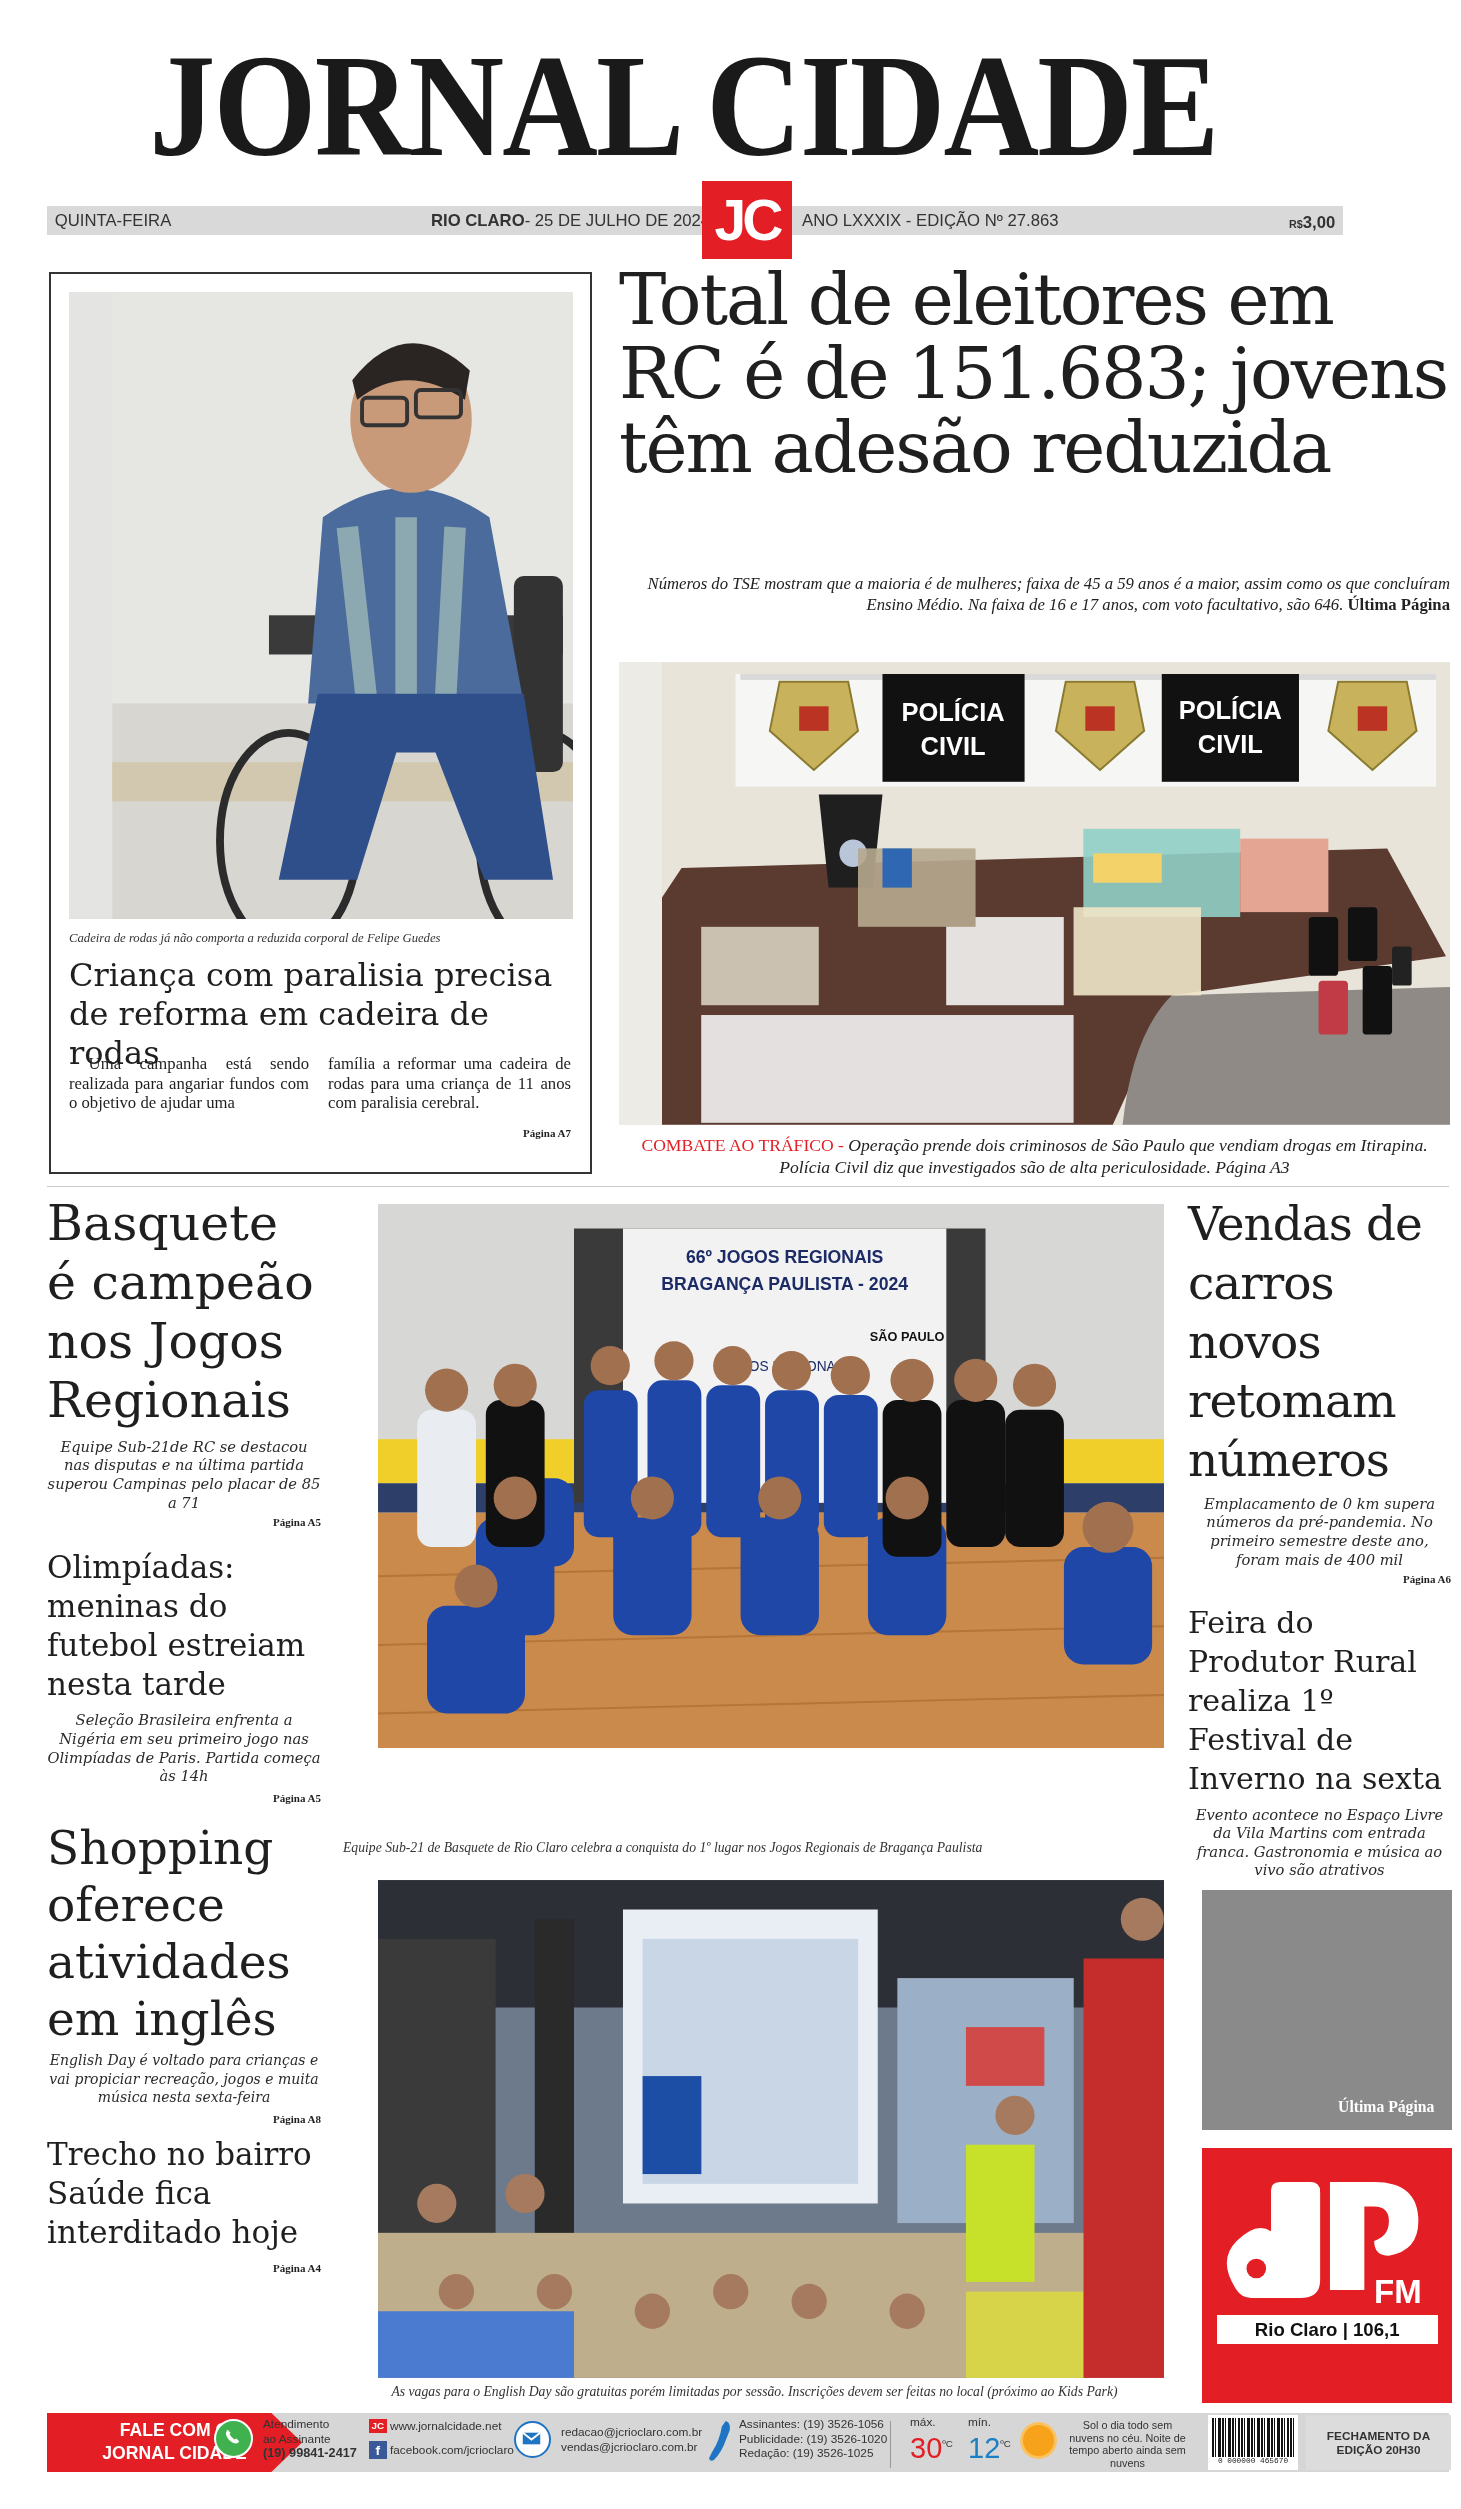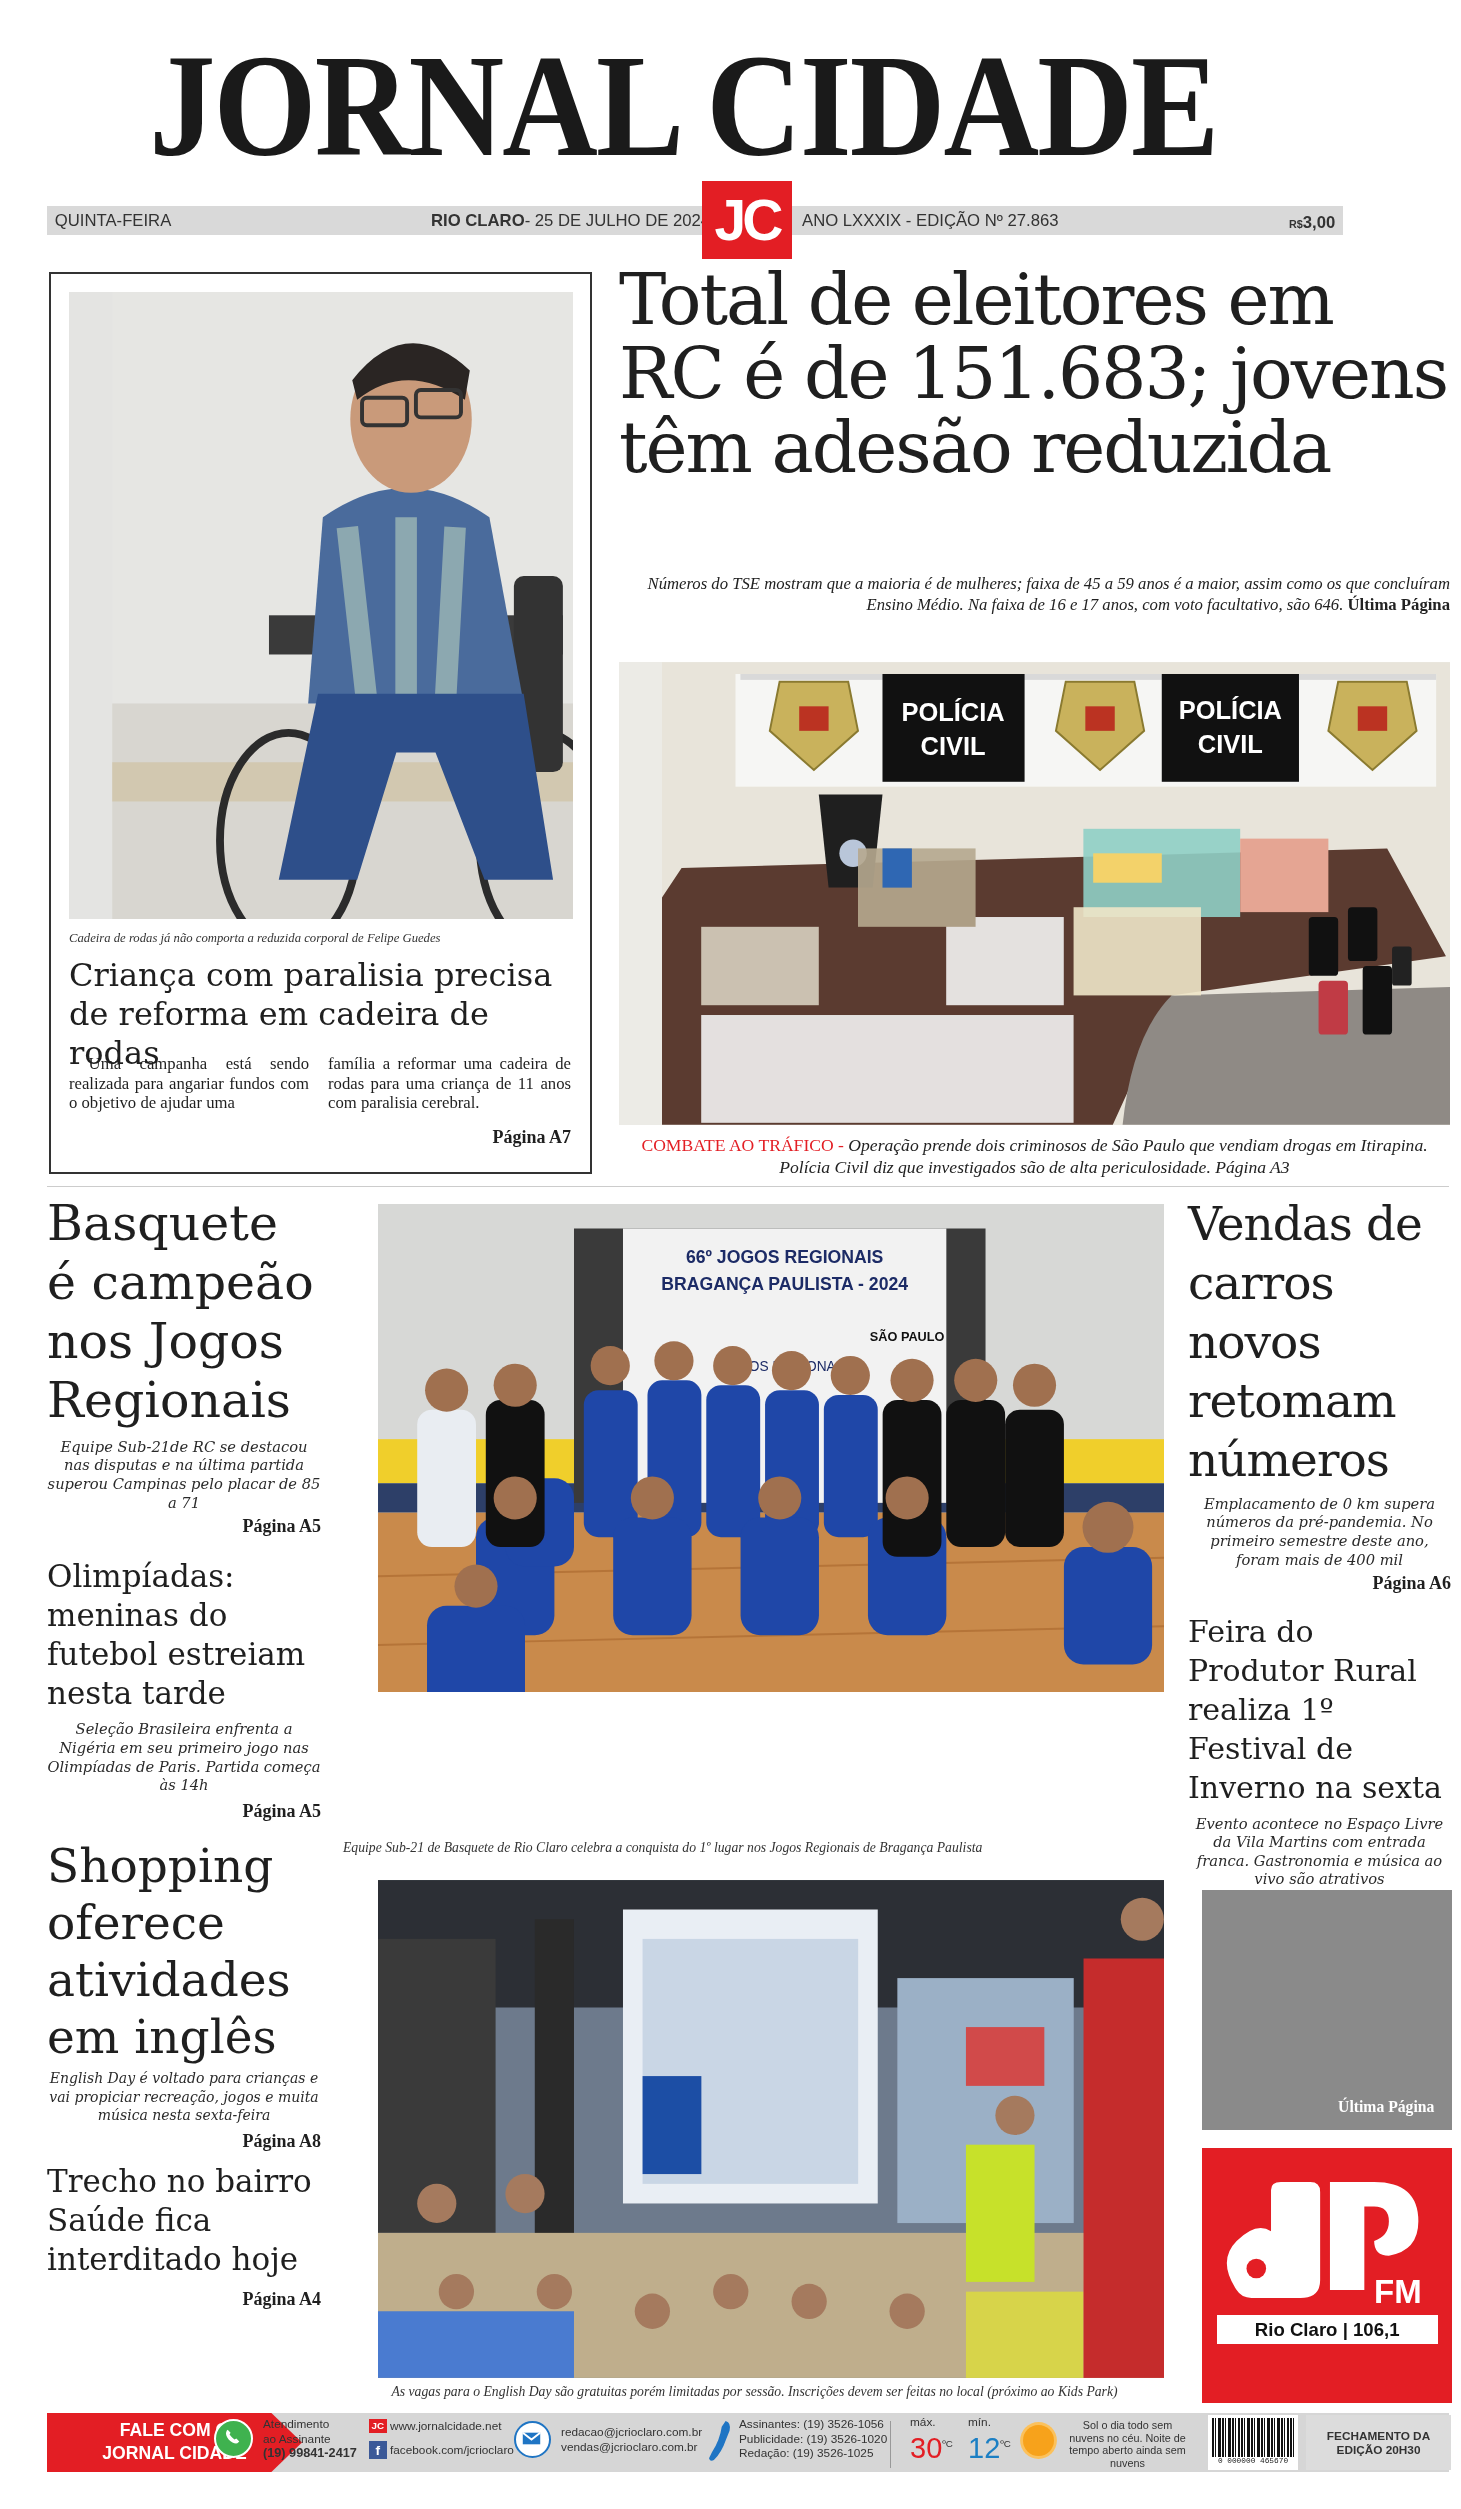--- a/index.html
+++ b/index.html
@@ -18,21 +18,21 @@
   .dateline { left: 47px; top: 206px; width: 1296px; height: 29px; background: #d9d9d9; }
   .dateline span { position: absolute; top: 0; line-height: 29px; font-family: "Liberation Sans", sans-serif; font-size: 16.7px; color: #333; }
   .jc-logo { left: 702px; top: 181px; width: 90px; height: 78px; background: #e31e24; color: #fff;
      font-family: "Liberation Sans", sans-serif; font-weight: bold; font-size: 57px; text-align: center; line-height: 78px; letter-spacing: -3.9px; }
 
   
   .photo { overflow: hidden; padding-left: 43px; }
   .framebox { border: 2px solid #333; }
 
   .caption-it { font-style: italic; font-family: "Liberation Serif", serif; }
-  .pg { font-family: "Liberation Serif", serif; font-weight: bold; font-size: 18px; text-align: right; }
+  .pg { font-family: "Liberation Serif", serif; font-weight: bold; font-size: 11px; text-align: right; }
   .headline { font-family: "DejaVu Serif", serif; color: #1f1f1f; }
   .deck { font-family: "DejaVu Serif", serif; font-style: italic; text-align: center; color: #2a2a2a; }
 
   
   .footer { left: 47px; top: 2413px; width: 1402px; height: 59px; background: #d6d6d6; }
   .fale { left: 47px; top: 2413px; width: 255px; height: 59px; background: #e31e24; color: #fff;
      font-family: "Liberation Sans", sans-serif; font-weight: bold; font-size: 17.6px; text-align: center; line-height: 23.5px; padding-top: 5.9px;
      clip-path: polygon(0 0, 88% 0, 100% 50%, 88% 100%, 0 100%); }
   .ft { font-family: "Liberation Sans", sans-serif; font-size: 11.8px; color: #333; line-height: 14.7px; }
   .round-icon { border-radius: 50%; }
@@ -146,21 +146,21 @@
   <div class="pg" style="margin-top:5.9px;">Página A5</div>
 
   <div class="headline" style="font-size:47px; line-height:57px; margin-top:15.7px;">Shopping oferece atividades em inglês</div>
   <div class="deck" style="font-size:14px; line-height:18.6px; margin-top:3.9px;">English Day é voltado para crianças e vai propiciar recreação, jogos e muita música nesta sexta-feira</div>
   <div class="pg" style="margin-top:5.9px;">Página A8</div>
 
   <div class="headline" style="font-size:31px; line-height:39px; margin-top:9.8px;">Trecho no bairro Saúde fica interditado hoje</div>
   <div class="pg" style="margin-top:9.8px;">Página A4</div>
 </div>
 
-<div class="abs photo" style="left:335px; top:1204px; width:829px; height:488px;">
+<div class="abs photo" style="left:335px; top:1204px; width:829px; height:544px;">
   <svg width="829" height="632" viewBox="0 0 846 645">
     <rect width="846" height="645" fill="#d7d8d6"></rect>
     <rect x="0" y="240" width="846" height="45" fill="#f0cf2b"></rect>
     <rect x="0" y="285" width="846" height="30" fill="#2d3f68"></rect>
     <rect x="0" y="315" width="846" height="330" fill="#c98a4b"></rect>
     <g stroke="#b57438" stroke-width="2">
         <line x1="0" y1="380" x2="846" y2="360"></line>
         <line x1="0" y1="450" x2="846" y2="430"></line>
         <line x1="0" y1="520" x2="846" y2="500"></line>
         <line x1="0" y1="590" x2="846" y2="570"></line>

